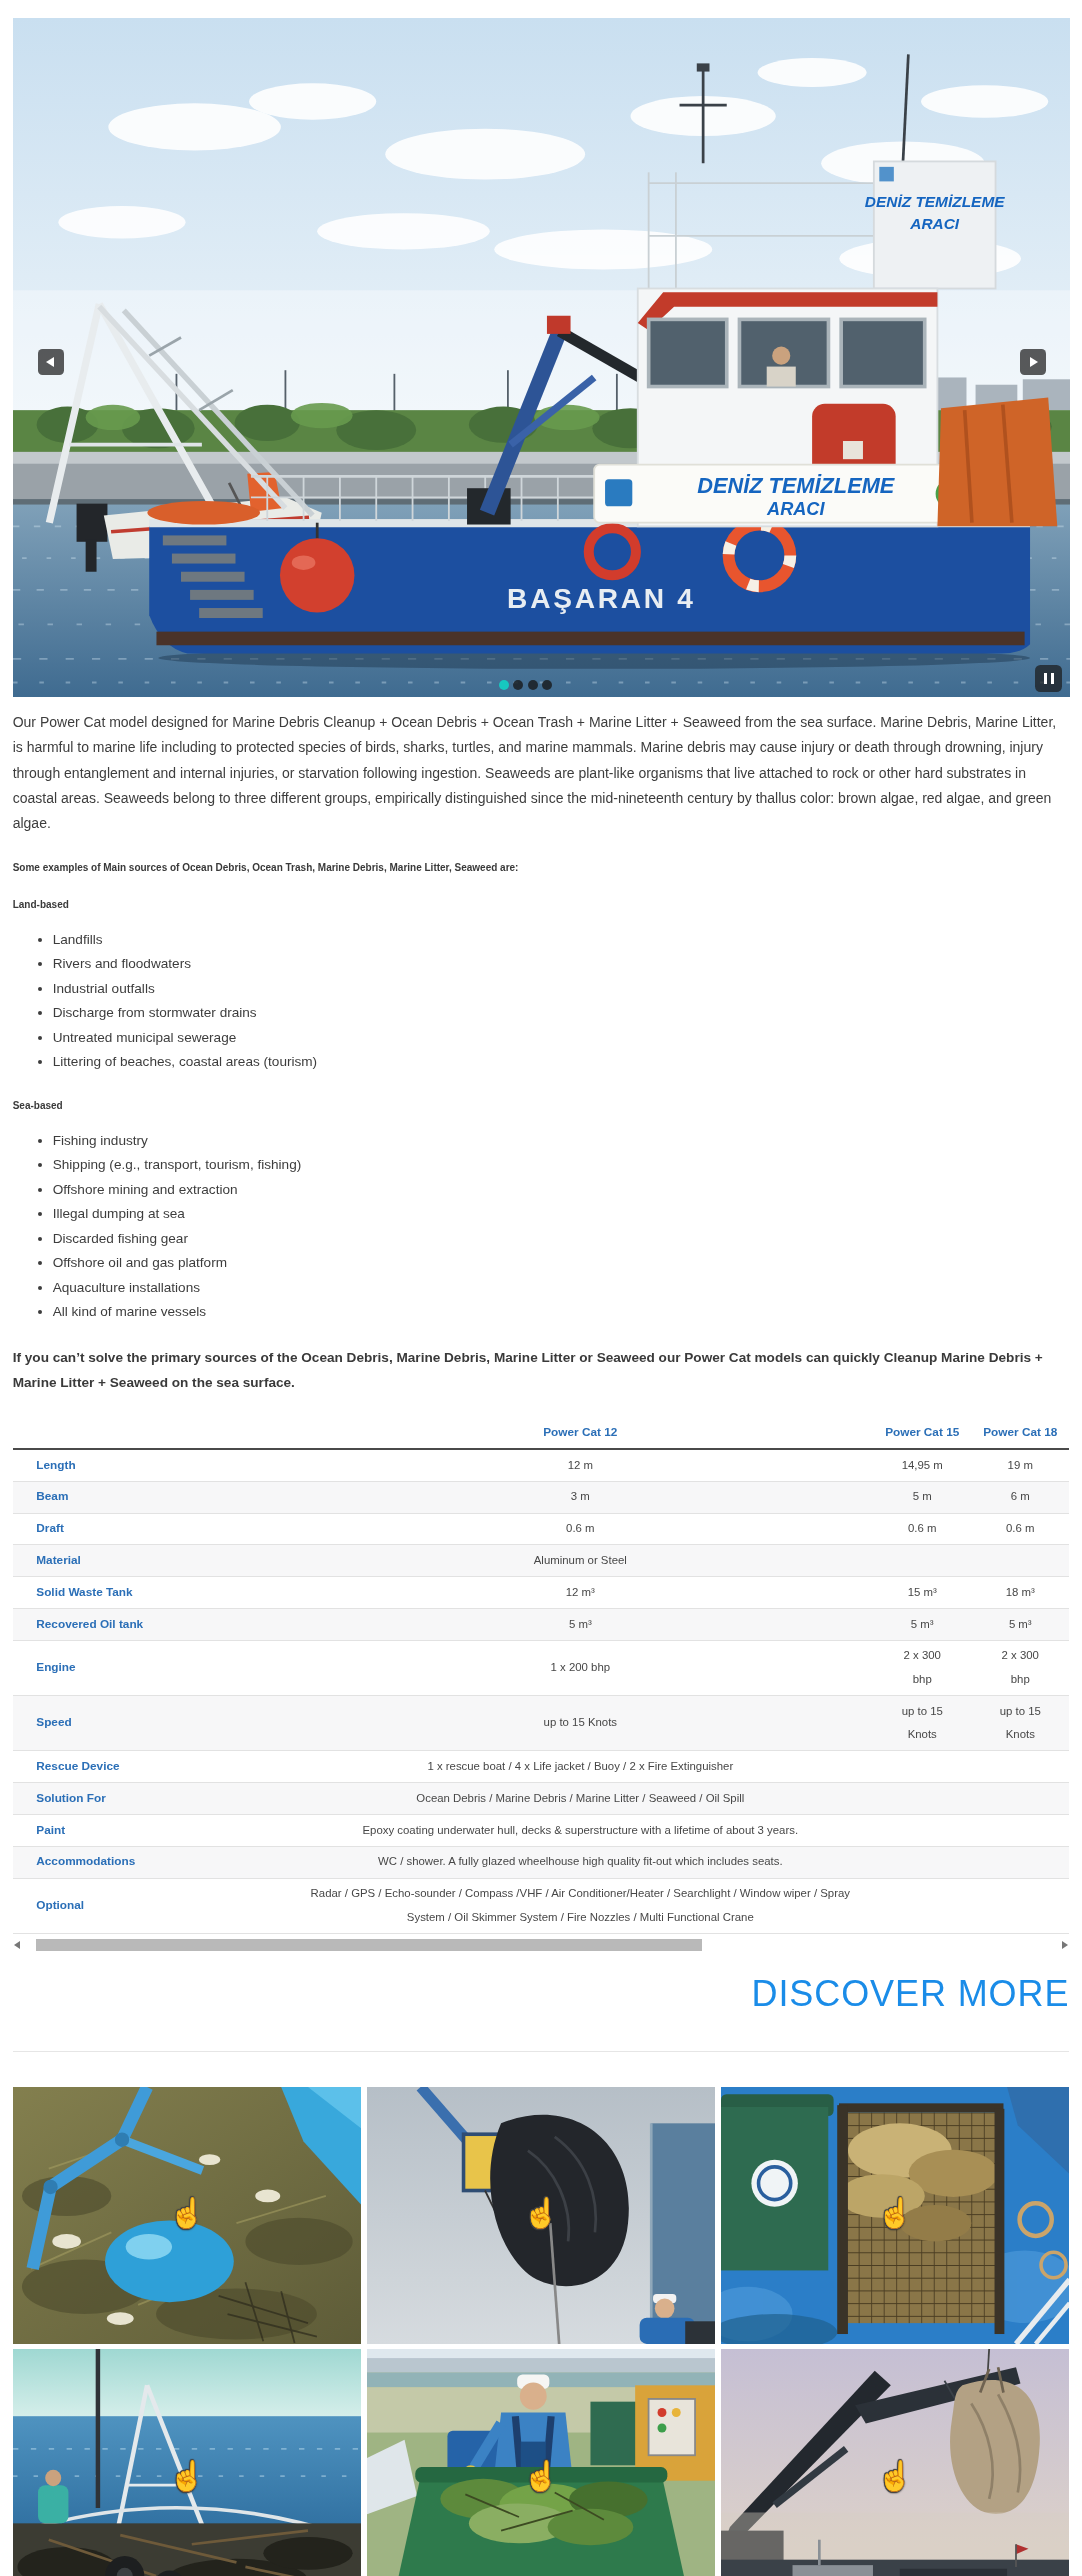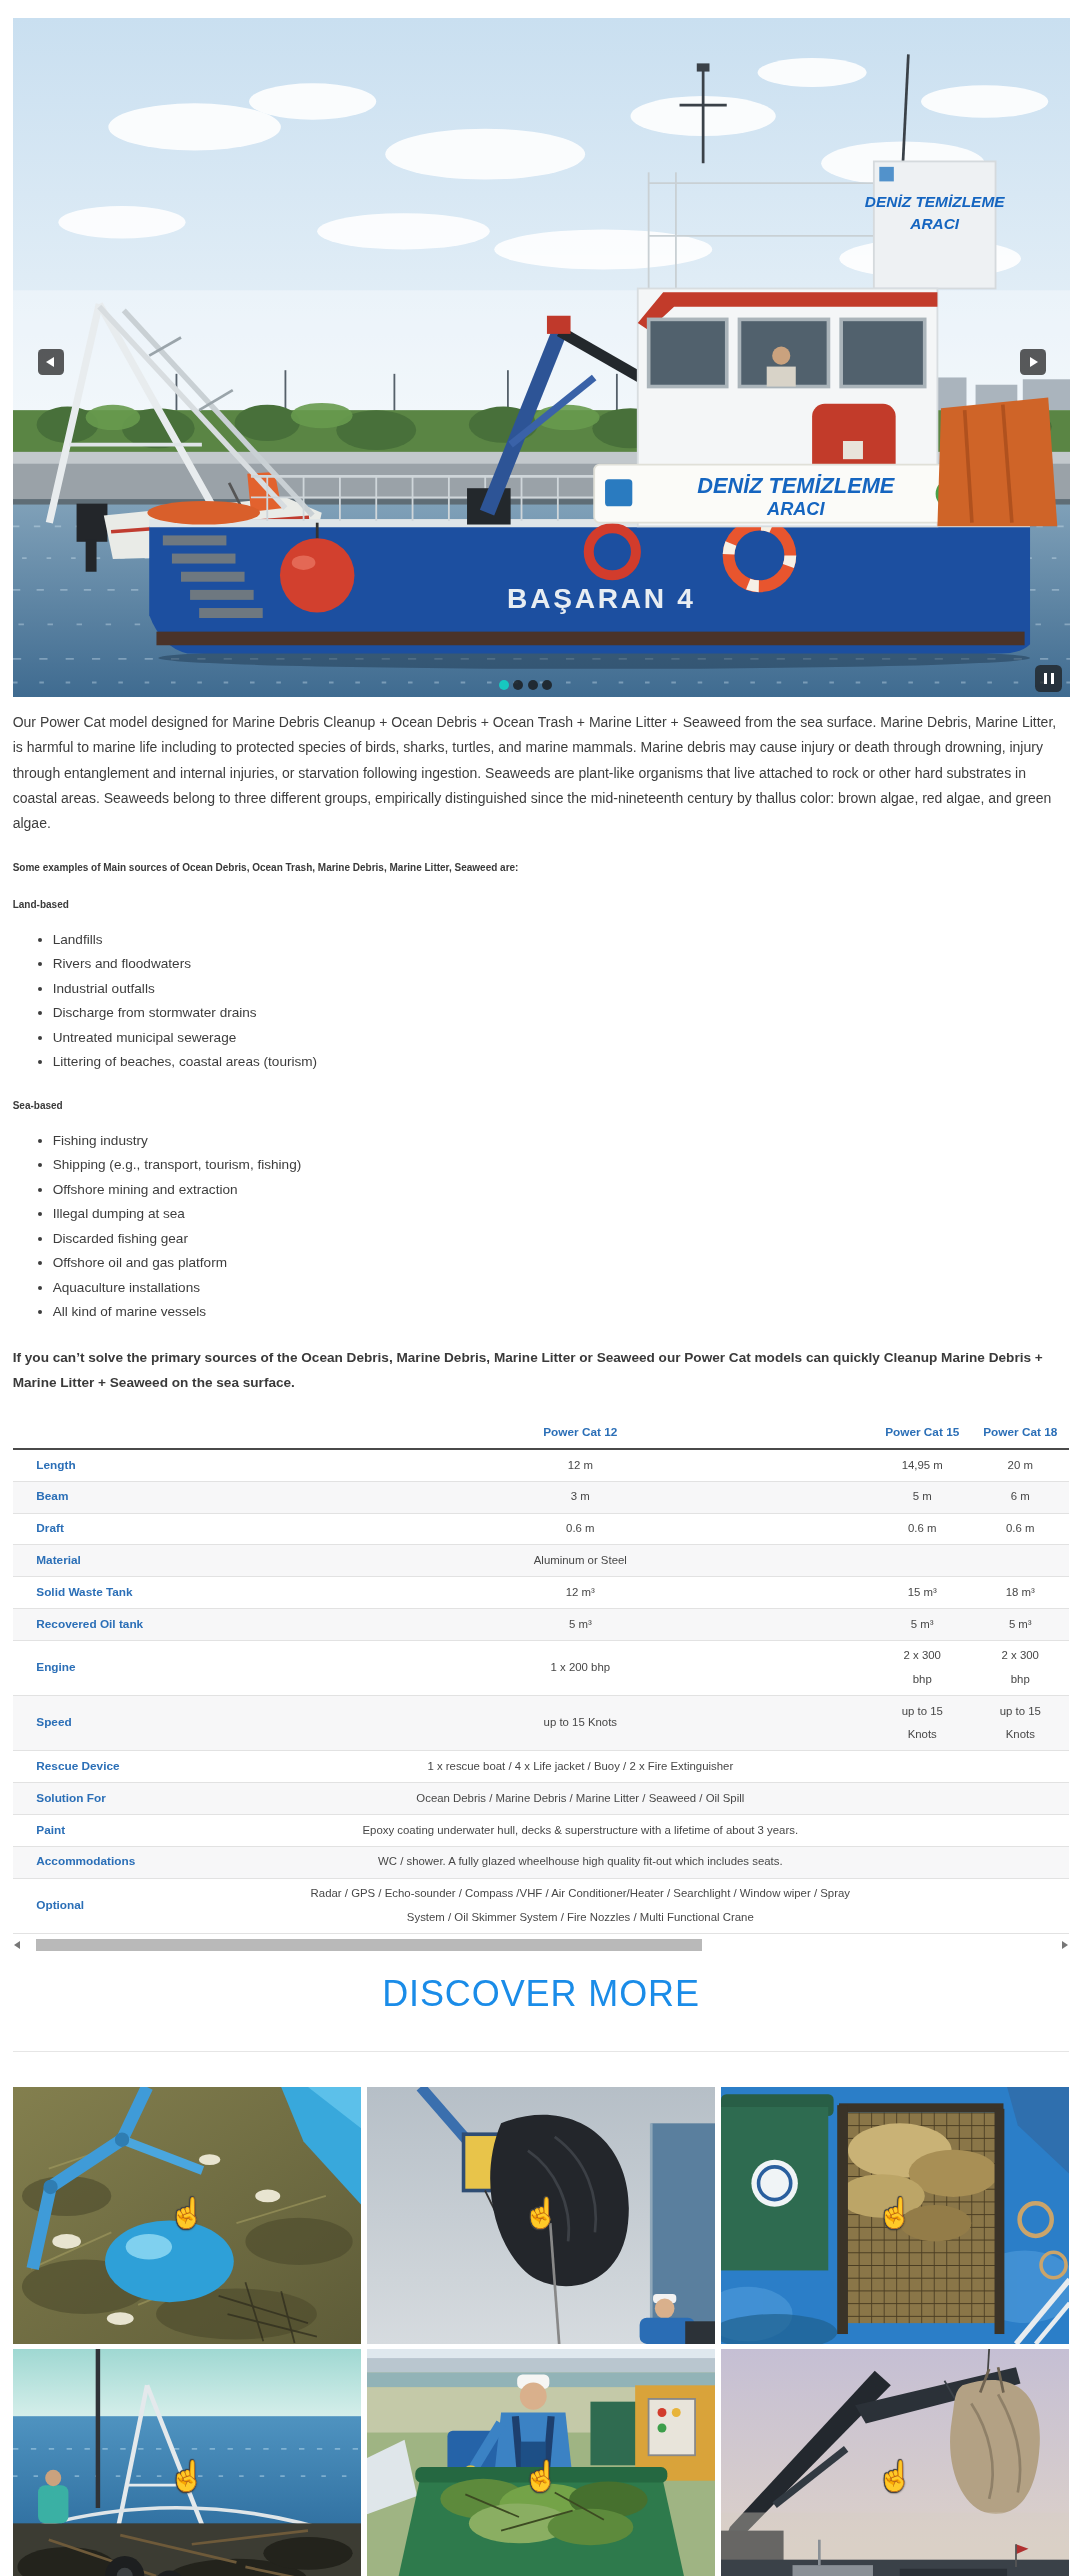--- a/index.html
+++ b/index.html
@@ -39,21 +39,21 @@
   table.spec tbody tr:nth-child(even){background:#f7f7f8;}
 
   
   .hscroll{position:relative;height:15.4px;margin-top:3.6px;background:#fff;}
   .sb-thumb{position:absolute;left:23.6px;top:1.8px;width:63%;height:11.8px;background:#b9b9b9;cursor:pointer;}
   .sb-arrow{position:absolute;top:3.6px;width:0;height:0;border:4.5px solid transparent;}
   .sb-arrow.left{left:1.8px;border-right:6.4px solid #777;border-left:0;}
   .sb-arrow.right{right:1.8px;border-left:6.4px solid #777;border-right:0;}
 
   
-  .discover-row{text-align:center;margin:20px 0 6px;}
+  .discover-row{text-align:right;margin:20px 0 6px;}
   .discover{font-size:36px;color:#1a8ce8;text-decoration:none;letter-spacing:0.9px;}
   .divider{border:none;border-top:0.9px solid #e6e6e6;margin:36px 0 0;}
 
   
   .gallery{margin-top:35px;display:grid;grid-template-columns:repeat(3,1fr);gap:5.4px;}
   .tile{position:relative;margin:0;height:257px;overflow:hidden;cursor:pointer;}
   .tile svg{display:block;width:100%;height:100%;}
   .hand{position:absolute;left:50%;top:50%;transform:translate(-50%,-55%);font-size:29px;color:#fff;
         text-shadow:-0.9px -0.9px 0.9px #444,0.9px -0.9px 0.9px #444,-0.9px 0.9px 0.9px #444,0.9px 0.9px 1.8px #333;pointer-events:none;}
 </style>
@@ -297,21 +297,21 @@
           <th>Power Cat 12</th>
           <th>Power Cat 15</th>
           <th>Power Cat 18</th>
         </tr>
       </thead>
       <tbody>
           <tr>
             <td class="lbl">Length</td>
             <td>12 m</td>
             <td>14,95 m</td>
-            <td>20 m</td>
+            <td>19 m</td>
           </tr>
           <tr>
             <td class="lbl">Beam</td>
             <td>3 m</td>
             <td>5 m</td>
             <td>6 m</td>
           </tr>
           <tr>
             <td class="lbl">Draft</td>
             <td>0.6 m</td>

